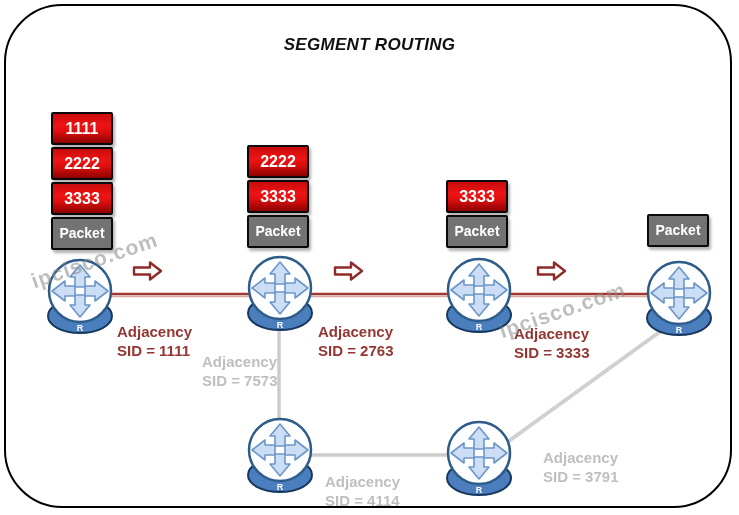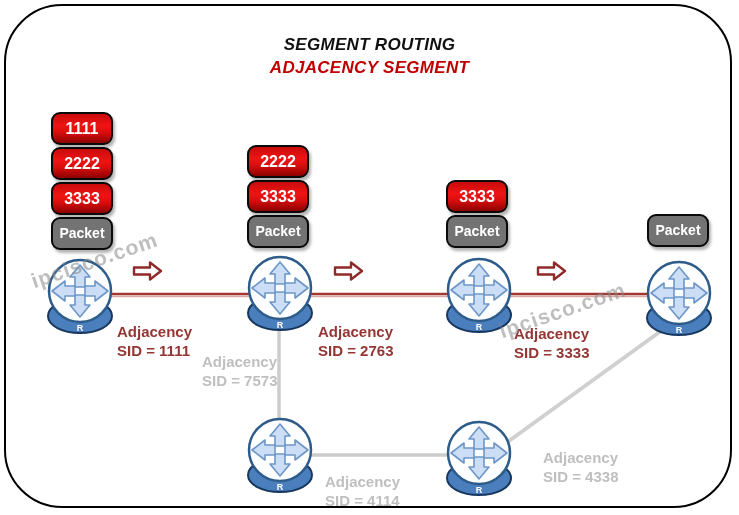--- a/index.html
+++ b/index.html
@@ -16,21 +16,21 @@
     font-weight:bold; font-size:17px; line-height:23px; letter-spacing:0.3px;font-style:italic; }
   .title-line1, .title-line3 { color:#111; }
   .title-line2 { color:#c00000; }
 
   .links-svg, .arrow-svg, .router-svg { position:absolute; }
   .links-svg { left:0; top:0; }
 
   .stack { position:absolute; }
   .sbox {
     width:62px; height:33px; box-sizing:border-box;
-    border:2px solid #0a0a0a; border-radius:9px; margin-bottom:2px;
+    border:2px solid #0a0a0a; border-radius:2px; margin-bottom:2px;
     color:#fff; font-weight:bold; text-align:center; line-height:29px;
     box-shadow:2px 3px 3px rgba(0,0,0,0.30);
   }
   .sbox.red {
     font-size:16px;
     background:linear-gradient(180deg,#c90b0b 0%,#ef1414 40%,#db0e0e 62%,#8c0202 100%);
   }
   .sbox.black { font-size:14px; background:#737373; }
 
   .adj { position:absolute; font-weight:bold; font-size:15px; line-height:19px; white-space:nowrap;margin-top:12px; }
@@ -43,21 +43,20 @@
 </style>
 </head>
 <body>
 
 <div class="canvas">
 
   <div class="frame"></div>
 
   <div class="title-block">
     <div class="title-line1">SEGMENT ROUTING</div>
-    <div class="title-line2">ADJACENCY SEGMENT</div>
   </div>
 
   <svg class="links-svg" width="739" height="515" viewBox="0 0 739 515">
 
     <line x1="279" y1="322" x2="279" y2="434" stroke="#cccccc" stroke-width="3.5"></line>
     <line x1="284" y1="455" x2="470" y2="455" stroke="#cccccc" stroke-width="3.5"></line>
     <line x1="495" y1="451" x2="672" y2="323" stroke="#d0d0d0" stroke-width="4"></line>
 
     <line x1="103" y1="296.5" x2="655" y2="296.5" stroke="#d7aaa5" stroke-width="1.5"></line>
     <line x1="103" y1="294" x2="655" y2="294" stroke="#a23832" stroke-width="2.6"></line>
@@ -174,19 +173,19 @@
   <div class="adj gray" style="left:202px; top:340px;">
     <div>Adjacency</div>
     <div>SID = 7573</div>
   </div>
   <div class="adj gray" style="left:325px; top:460px;">
     <div>Adjacency</div>
     <div>SID = 4114</div>
   </div>
   <div class="adj gray" style="left:543px; top:436px;">
     <div>Adjacency</div>
-    <div>SID = 4338</div>
+    <div>SID = 3791</div>
   </div>
 
   <div class="wm" style="left:32px;  top:270px;">ipcisco.com</div>
   <div class="wm" style="left:500px; top:320px;">ipcisco.com</div>
 
 </div>
 
 </body></html>

